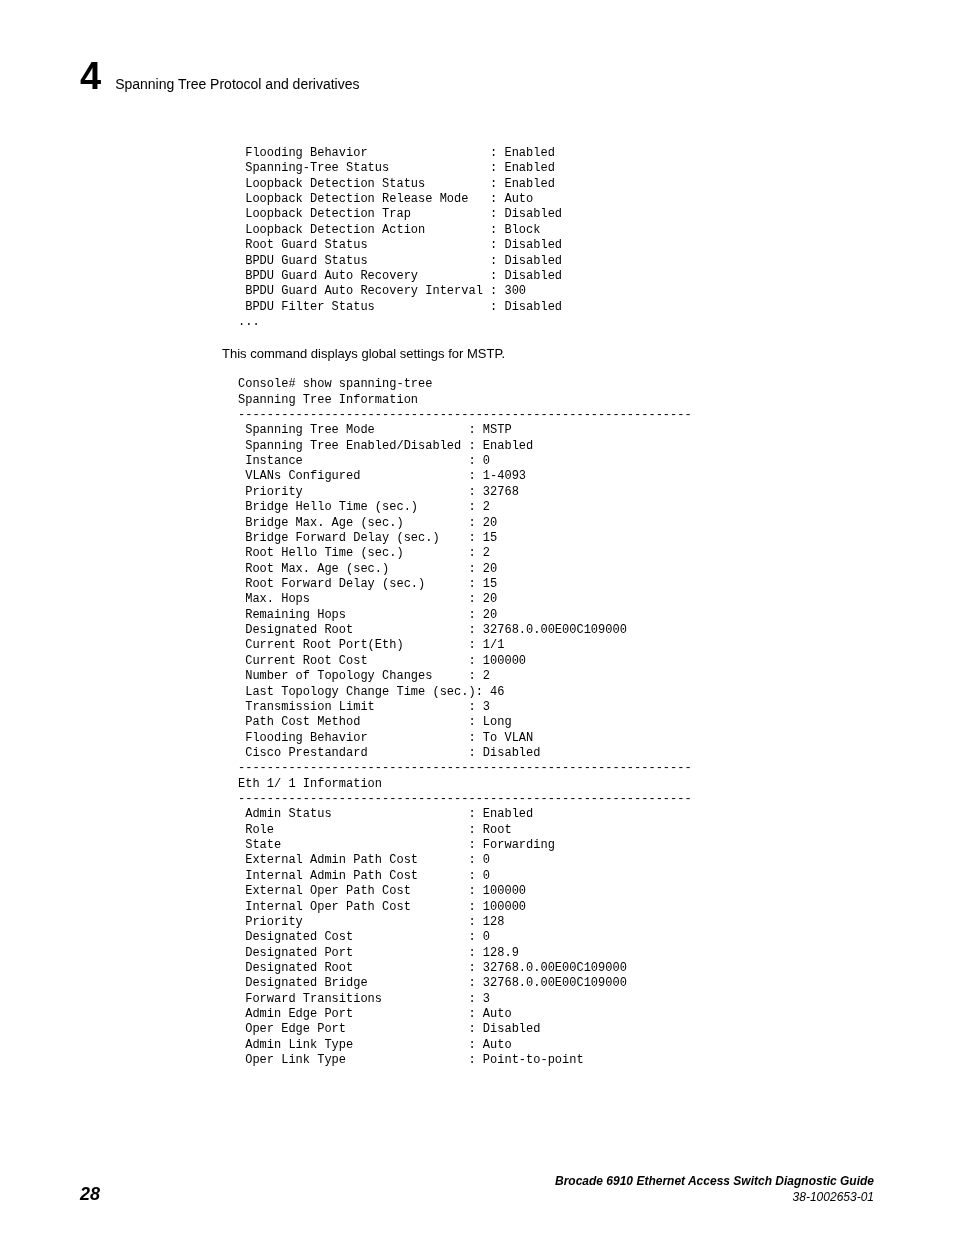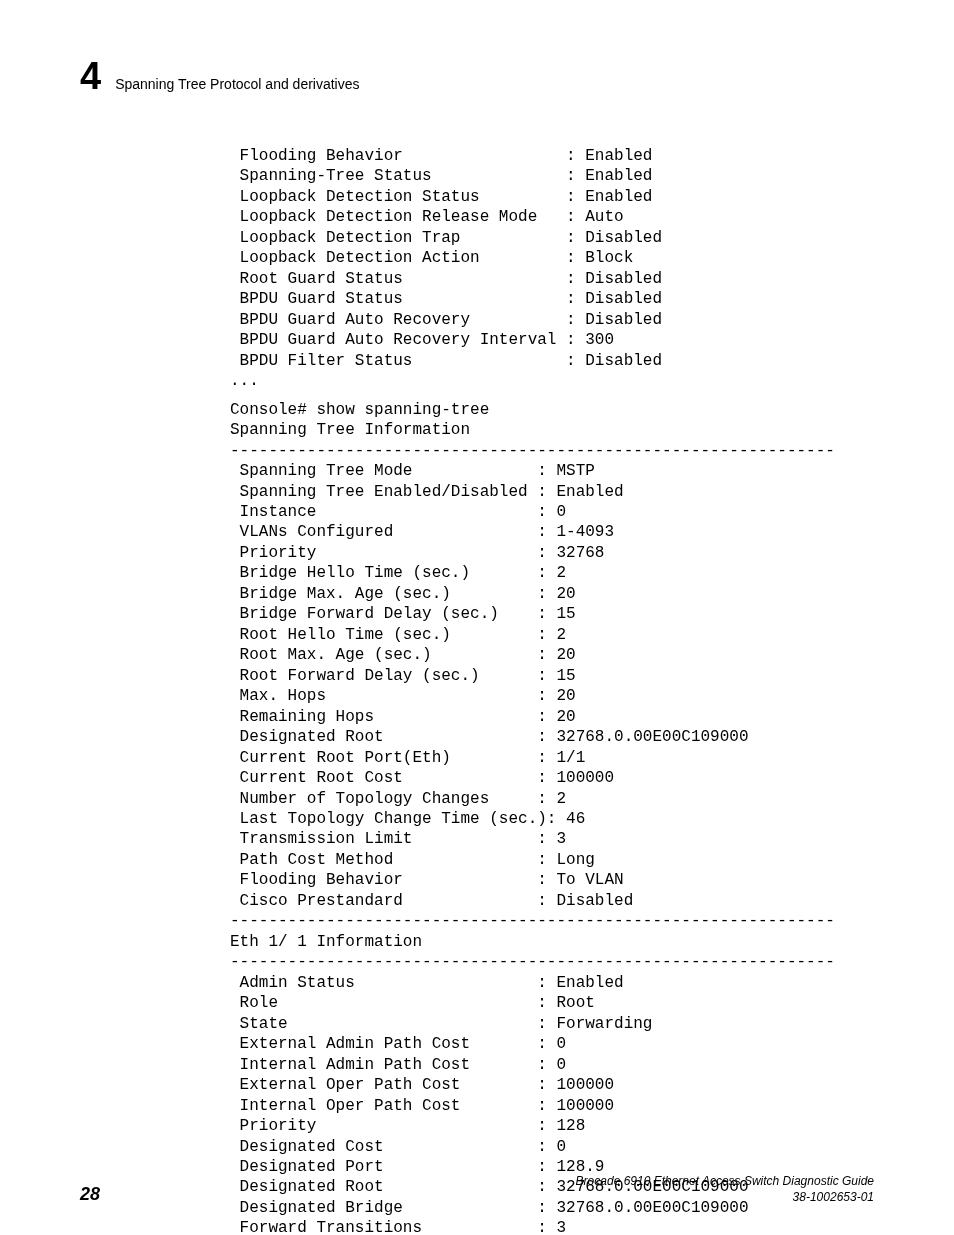--- a/index.html
+++ b/index.html
@@ -30,24 +30,24 @@
   .chaptitle {
     font-size: 14px;
     font-family: Liberation Sans, sans-serif;
   }
   .content {
     margin-left: 142px;
     width: 660px;
   }
   pre.mono {
     font-family: "Courier New", Courier, monospace;
-    font-size: 16px;
+    font-size: 12px;
     line-height: 1.28;
     white-space: pre;
-    margin: 8px;
+    margin: 16px;
   }
   .caption {
     font-family: Arial, Helvetica, sans-serif;
     font-size: 13px;
     margin: 16px 0 14px 0;
   }
   .footer {
     position: absolute;
     bottom: 30px;
     left: 80px;
@@ -61,21 +61,21 @@
     font-style: italic;
     font-weight: bold;
     font-size: 18px;
   }
   .footright {
     text-align: right;
     font-style: italic;
     font-size: 12px;
     line-height: 1.35;
   }
-  .footright .bold { font-weight: normal; margin-left: 36px; }
+  .footright .bold { font-weight: bold; margin-left: 36px; }
 </style>
 </head>
 <body>
 
 <div class="page">
 
   <div class="header">
     <div class="chapnum">4</div>
     <div class="chaptitle">Spanning Tree Protocol and derivatives</div>
   </div>
@@ -86,20 +86,21 @@
  Loopback Detection Status         : Enabled
  Loopback Detection Release Mode   : Auto
  Loopback Detection Trap           : Disabled
  Loopback Detection Action         : Block
  Root Guard Status                 : Disabled
  BPDU Guard Status                 : Disabled
  BPDU Guard Auto Recovery          : Disabled
  BPDU Guard Auto Recovery Interval : 300
  BPDU Filter Status                : Disabled
 ...</pre>
+    <div class="caption">This command displays global settings for MSTP.</div>
     <pre class="mono">Console# show spanning-tree
 Spanning Tree Information
 ---------------------------------------------------------------
  Spanning Tree Mode             : MSTP
  Spanning Tree Enabled/Disabled : Enabled
  Instance                       : 0
  VLANs Configured               : 1-4093
  Priority                       : 32768
  Bridge Hello Time (sec.)       : 2
  Bridge Max. Age (sec.)         : 20

